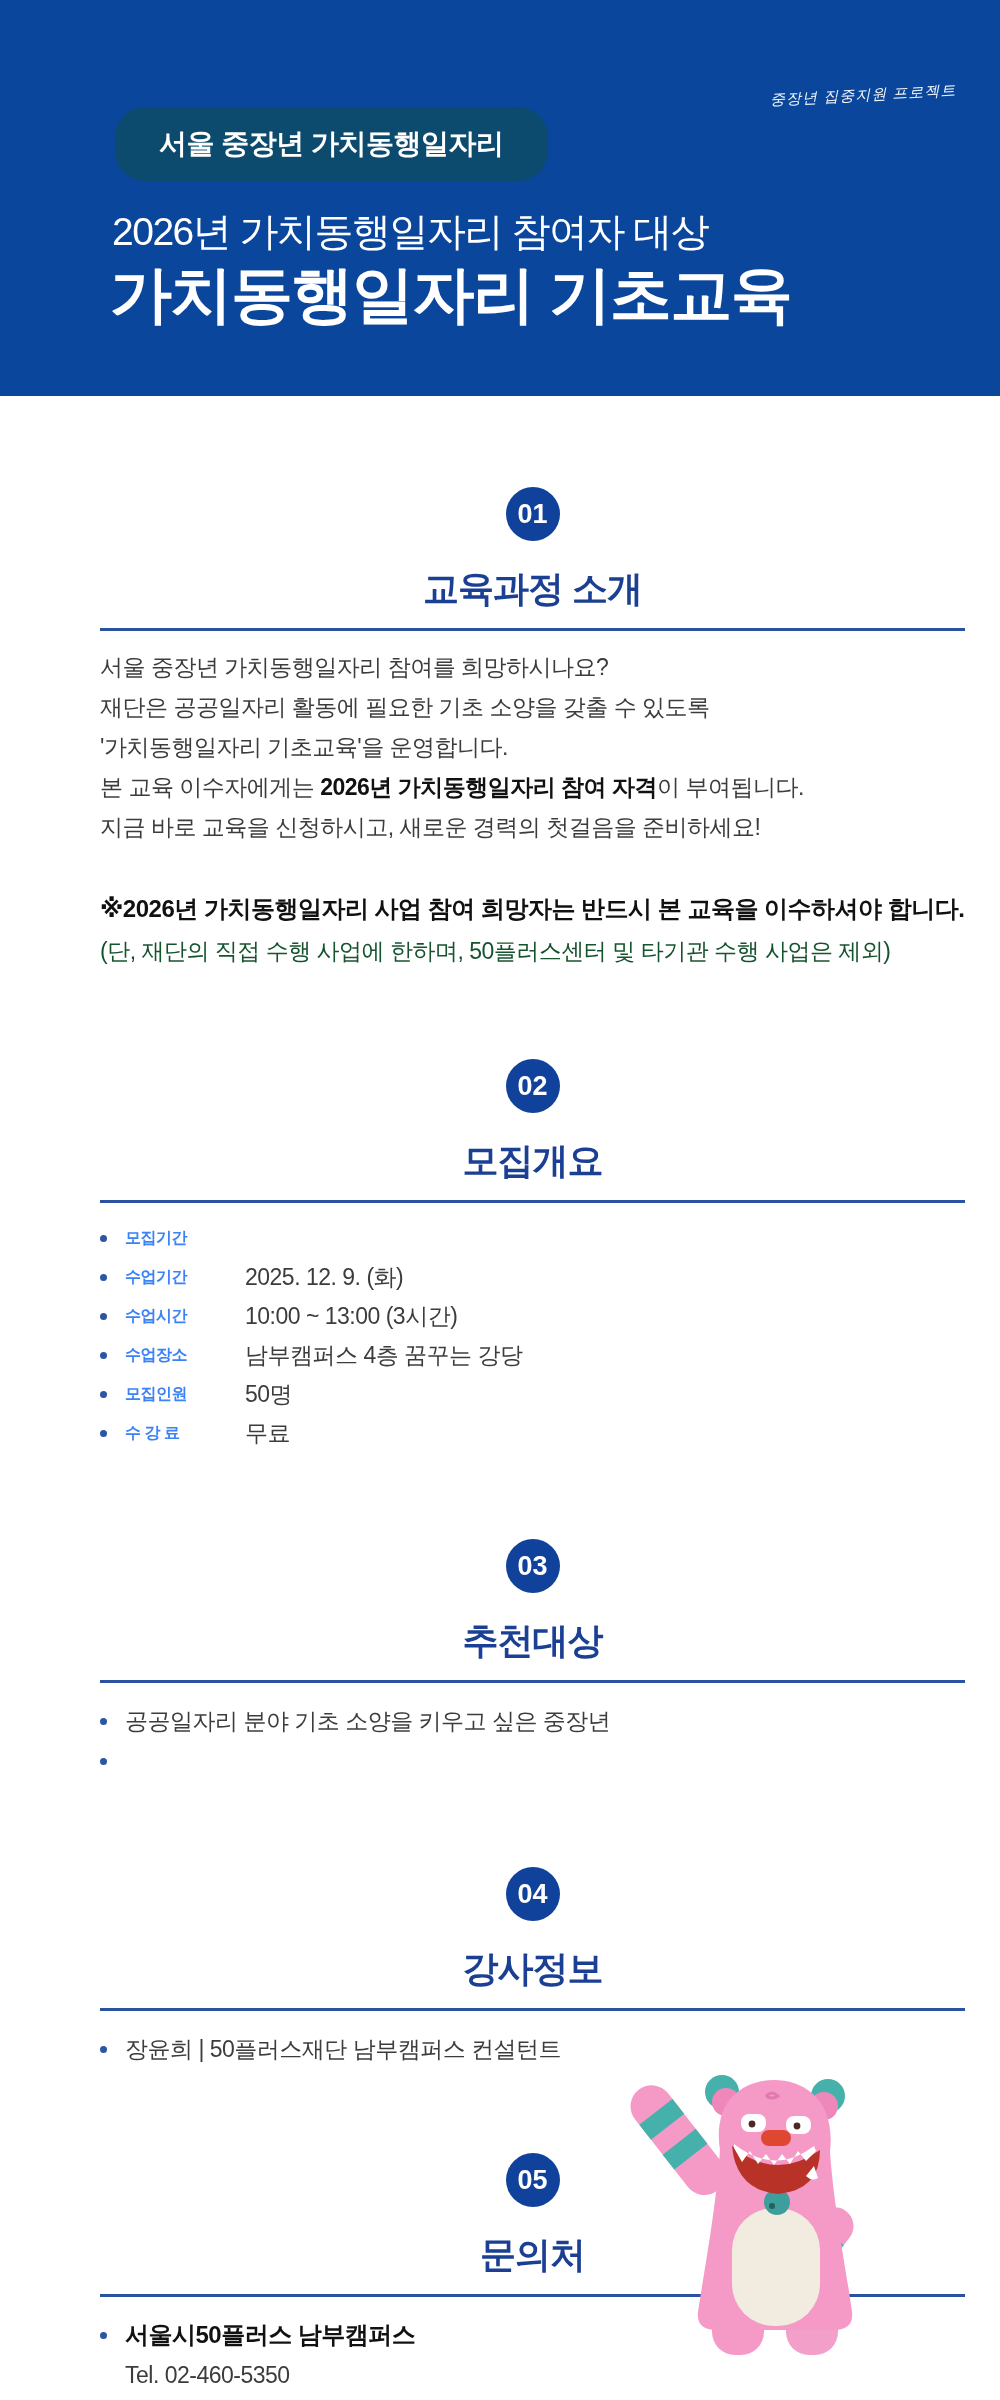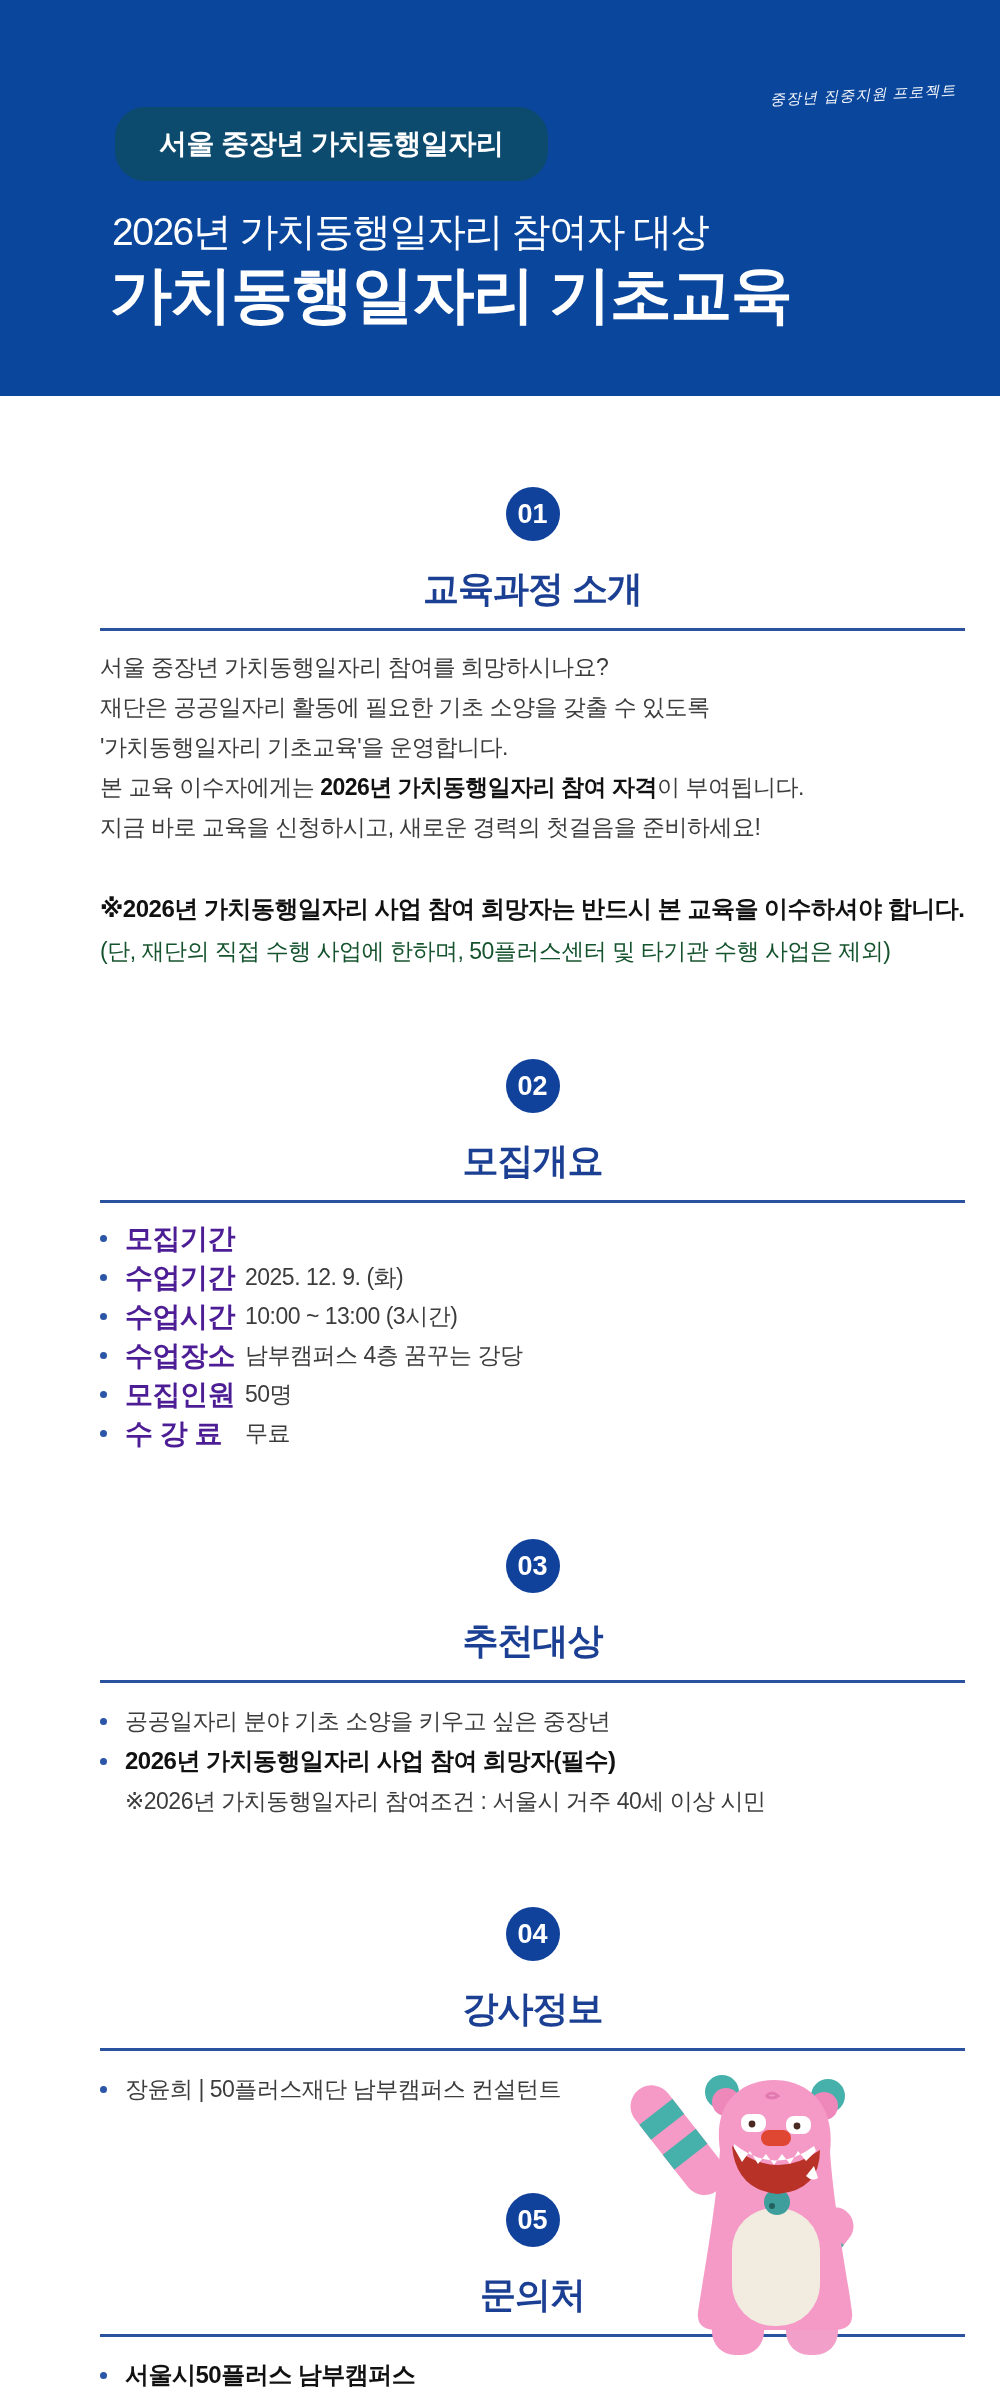--- a/index.html
+++ b/index.html
@@ -52,21 +52,21 @@
 
   .paragraphs { margin-top:16px; font-size:23px; line-height:40px; color:#3c3c3c; letter-spacing:-0.5px; }
   .paragraphs b { color:#111; font-weight:800; }
   .note { margin-top:40px; line-height:43px; letter-spacing:-0.5px; }
   .note-bold { font-size:24px; font-weight:800; color:#111; }
   .note-sub { font-size:23px; color:#14532d; }
 
   .kv-list { margin-top:16px; }
   .kv-row { display:flex; align-items:center; height:39px; }
   .dot { width:7px; height:7px; border-radius:50%; background:#2b55a6; margin-right:18px; flex:none; }
-  .kv-label { color:#4c1d95; font-weight:800; font-size:28px; width:120px; flex:none; letter-spacing:-0.5px; }
+  .kv-label { color:#3b82f6; font-weight:800; font-size:16px; width:120px; flex:none; letter-spacing:-0.5px; }
   .kv-value { color:#3c3c3c; font-size:23px; letter-spacing:-0.5px; }
 
   .b-list { margin-top:18px; }
   .b-row { display:flex; align-items:center; min-height:40px; font-size:23px;
     color:#3c3c3c; letter-spacing:-0.5px; }
   .b-row.bold { font-weight:800; color:#111; font-size:24px; }
   .b-sub { margin-left:25px; min-height:40px; display:flex; align-items:center;
     font-size:23px; color:#3c3c3c; letter-spacing:-0.5px; }
 
   
@@ -156,23 +156,21 @@
         <div class="sec-title">추천대상</div>
       </div>
       <div class="rule"></div>
       <div class="b-list">
         <div class="b-row">
           <span class="dot"></span>
           <span>공공일자리 분야 기초 소양을 키우고 싶은 중장년</span>
         </div>
         <div class="b-row bold">
           <span class="dot"></span>
-          <span>2026년 가치동행일자리 사업 참여 희망자(필수)</span>
-        </div>
-        <div class="b-sub">※2026년 가치동행일자리 참여조건 : 서울시 거주 40세 이상 시민</div>
+        </div>
       </div>
     </div>
 
     <div class="section sec-04">
       <div class="sec-head">
         <div class="num-circle">04</div>
         <div class="sec-title">강사정보</div>
       </div>
       <div class="rule"></div>
       <div class="b-list">

